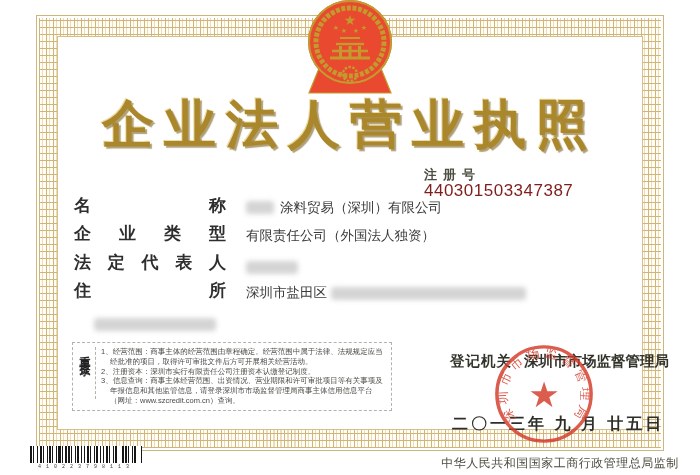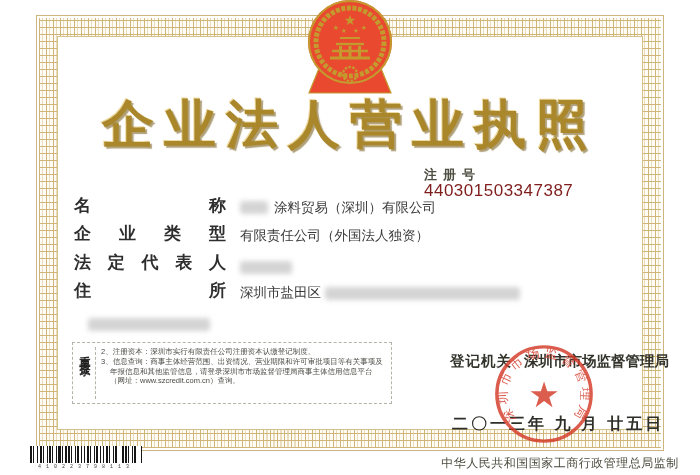--- a/index.html
+++ b/index.html
@@ -48,21 +48,21 @@
   .regline .lbl { font-size:13px; letter-spacing:6px; color:#4c4c40; font-weight:600; }
   .regline .num { font-size:17px; color:#7f1d1d; margin-left:6px; position:relative; top:-3px; letter-spacing:.5px; }
   
   .fields { position:absolute; left:74px; top:188px; width:560px; z-index:3; }
   .frow { display:flex; align-items:flex-end; height:28.5px; }
   .flabel {
     width:152px; font-size:17px; font-weight:600; color:#2e2e2e;
     text-align:justify; text-align-last:justify; flex:none;
   }
   .fvalue {
-    margin-left:14px; font-size:13.5px; color:#3a3a3a; padding-top:3px;
+    margin-left:20px; font-size:13.5px; color:#3a3a3a; padding-top:3px;
     display:flex; align-items:center; white-space:nowrap;
   }
   .blur {
     display:inline-block; height:13px; background:#c6c6c6;
     filter:blur(2.5px); opacity:.75; border-radius:3px; flex:none;
   }
   .blur.name-pre { width:28px; margin-right:6px; }
   .blur.addr { width:195px; margin-left:4px; }
   .blur.rep { width:52px; }
   .blur.estd { width:122px; }
@@ -175,20 +175,21 @@
   <div class="frow">
     <span class="fvalue">
       <span class="blur estd"></span>
     </span>
   </div>
 </div>
 
 <div class="notice">
   <div class="notice-side">重要提示</div>
   <div class="notice-body">
+    <p>1、经营范围：商事主体的经营范围由章程确定。经营范围中属于法律、法规规定应当经批准的项目，取得许可审批文件后方可开展相关经营活动。</p>
     <p>2、注册资本：深圳市实行有限责任公司注册资本认缴登记制度。</p>
     <p>3、信息查询：商事主体经营范围、出资情况、营业期限和许可审批项目等有关事项及年报信息和其他监管信息，请登录深圳市市场监督管理局商事主体信用信息平台（网址：www.szcredit.com.cn）查询。</p>
   </div>
 </div>
 
 <div class="registrar">
   <span class="rlabel">登记机关</span>
   <span>深圳市市场监督管理局</span>
 </div>
 

